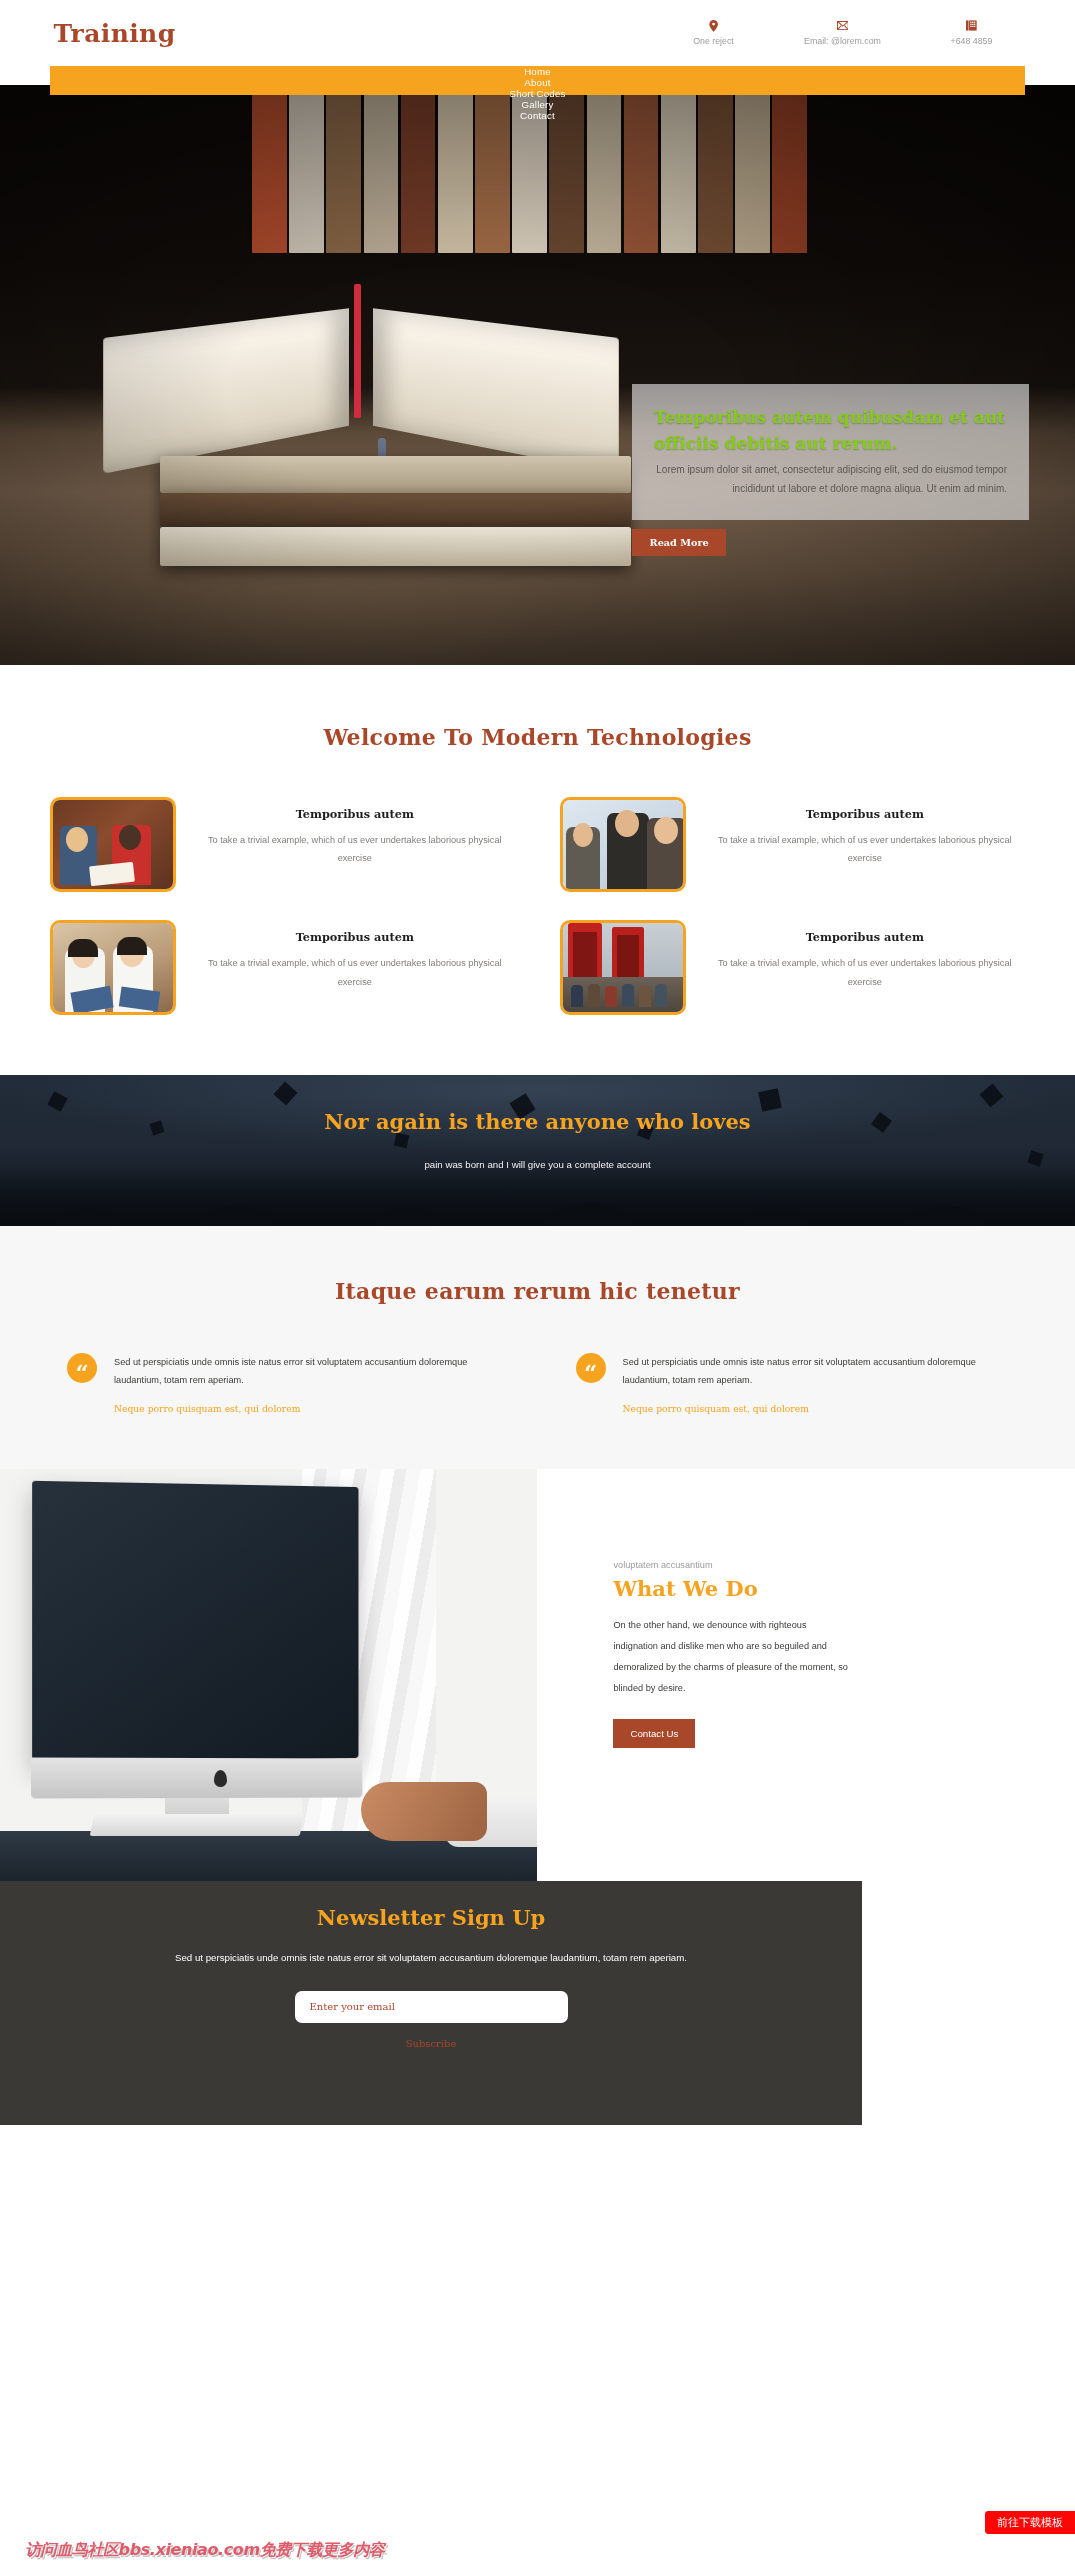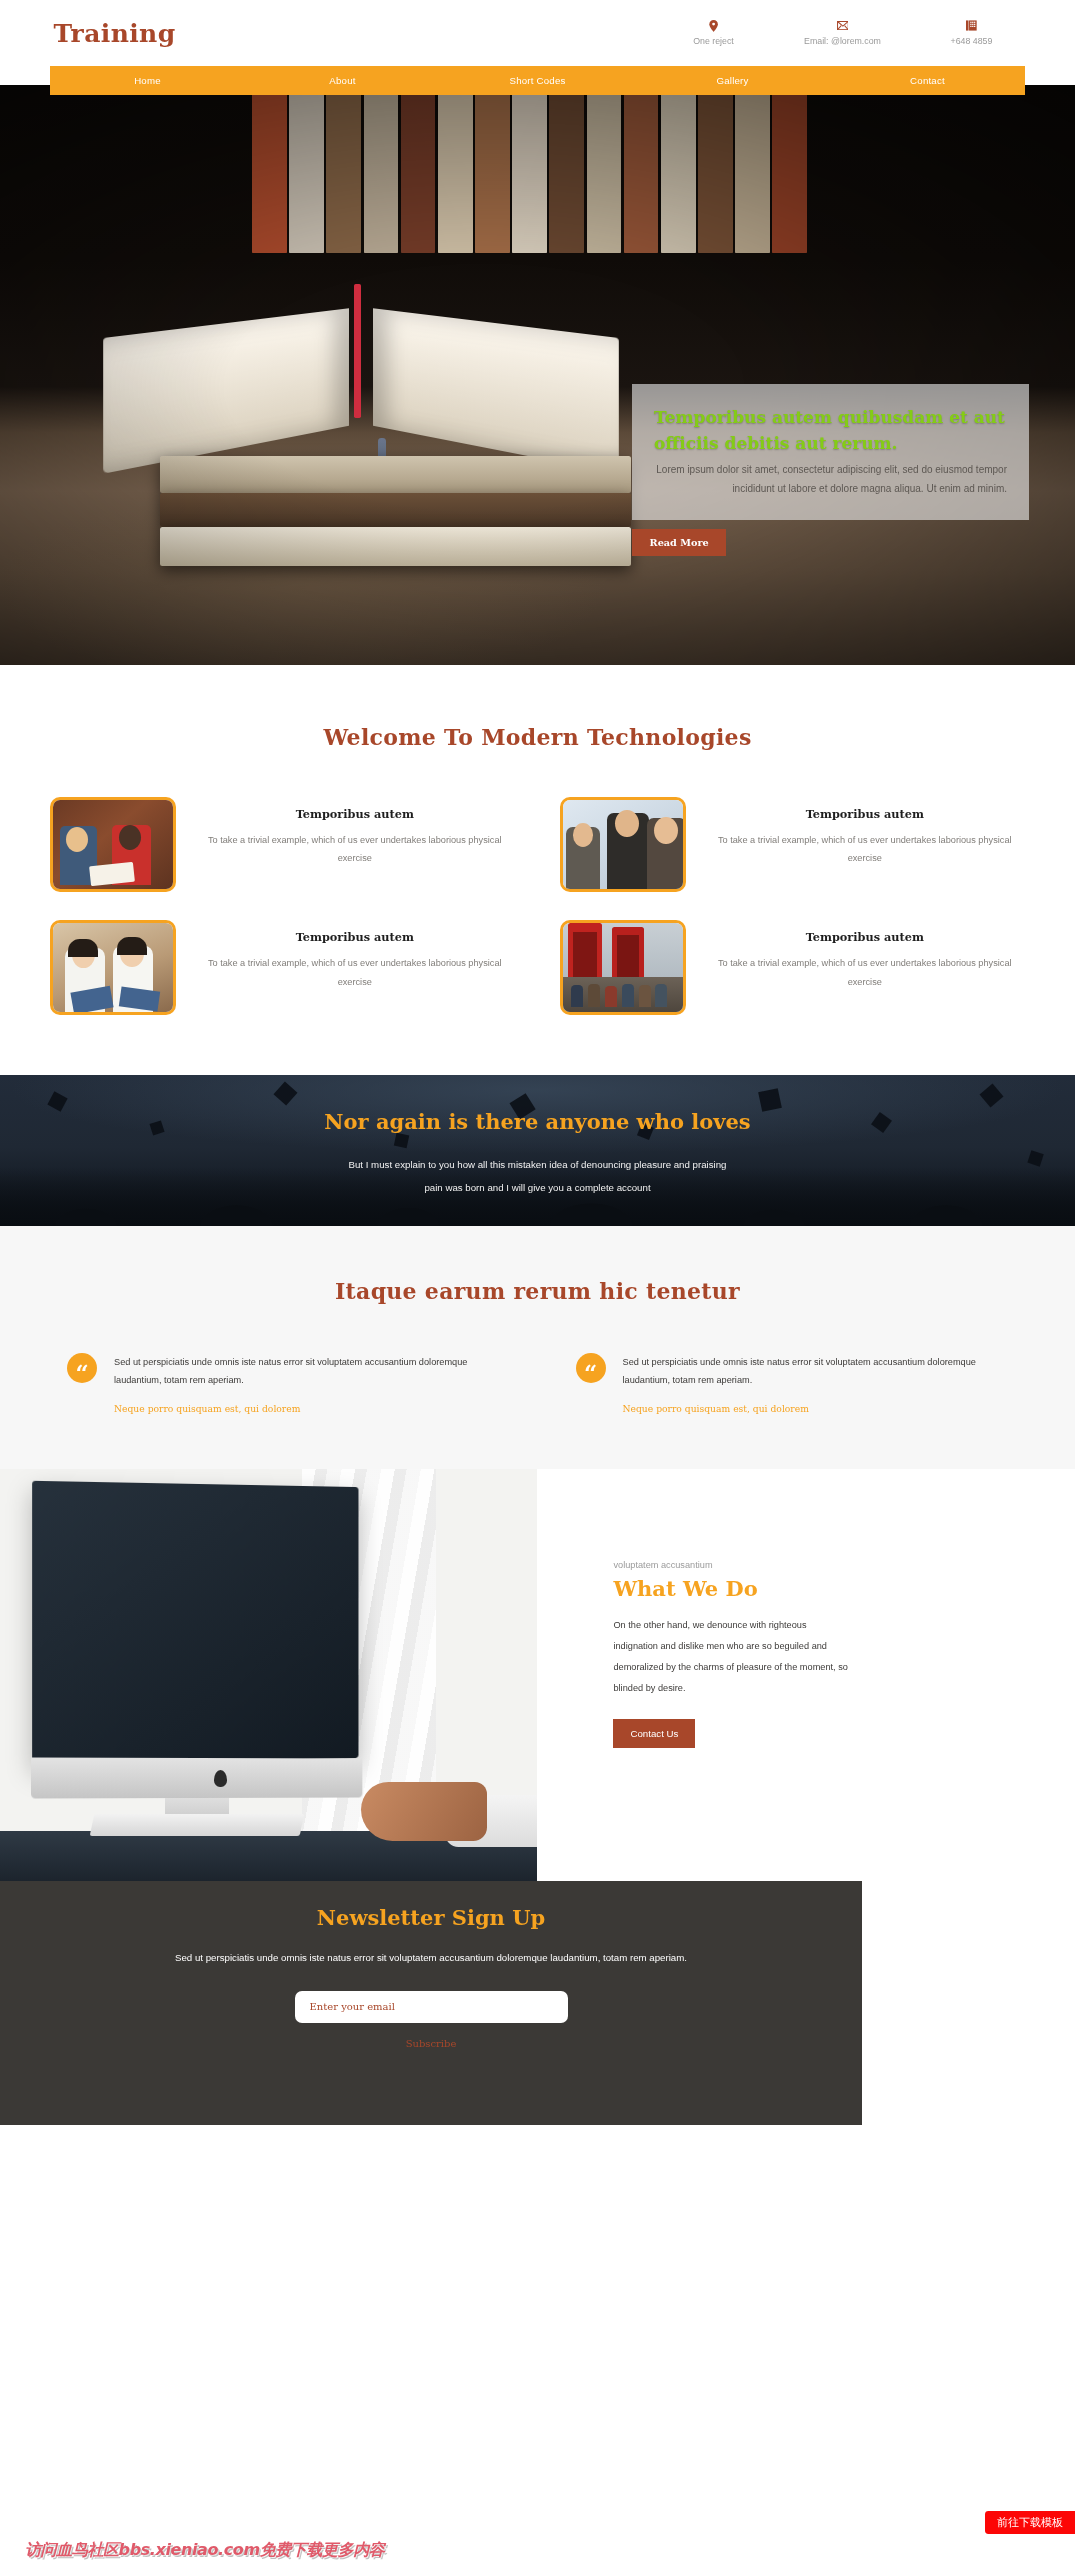--- a/index.html
+++ b/index.html
@@ -69,20 +69,21 @@
   
   .main-nav {
     position: relative;
     width: 975px;
     margin: 0 auto;
     height: 28.6px;
     background: #f6a320;
     display: flex;
     align-items: center;
     z-index: 20;
+    flex-direction: column;
   }
   .nav-item {
     flex: 1;
     text-align: center;
     color: #ffffff;
     font-size: 9.7px;
     letter-spacing: 0.2px;
     cursor: pointer;
     font-family: "Liberation Sans", sans-serif;
   }
@@ -788,21 +789,20 @@
     <span class="cap" style="left:513px; top:22px; width:18.5px; height:18.5px; transform:rotate(-32deg);"></span>
     <span class="cap" style="left:639px; top:50px; width:12.6px; height:12.6px; transform:rotate(22deg);"></span>
     <span class="cap" style="left:760px; top:15px; width:20px; height:20px; transform:rotate(-12deg);"></span>
     <span class="cap" style="left:874px;top:40px; width:15px; height:15px; transform:rotate(36deg);"></span>
     <span class="cap" style="left:983px;top:11.8px; width:17px; height:17px; transform:rotate(-40deg);"></span>
     <span class="cap" style="left:1029px;top:77px; width:13.4px; height:13.4px; transform:rotate(18deg);"></span>
     <div class="crowd"></div>
   </div>
   <div class="banner-inner">
     <div class="banner-title">Nor again is there anyone who loves</div>
-    <div class="banner-line">But I must explain to you how all this mistaken idea of denouncing pleasure and praising</div>
     <div class="banner-line">pain was born and I will give you a complete account</div>
   </div>
 </section>
 
 <section class="section-testimonials">
   <h2 class="section-title">Itaque earum rerum hic tenetur</h2>
   <div class="quote-grid">
 
     <div class="quote">
       <div class="quote-mark">“</div>

